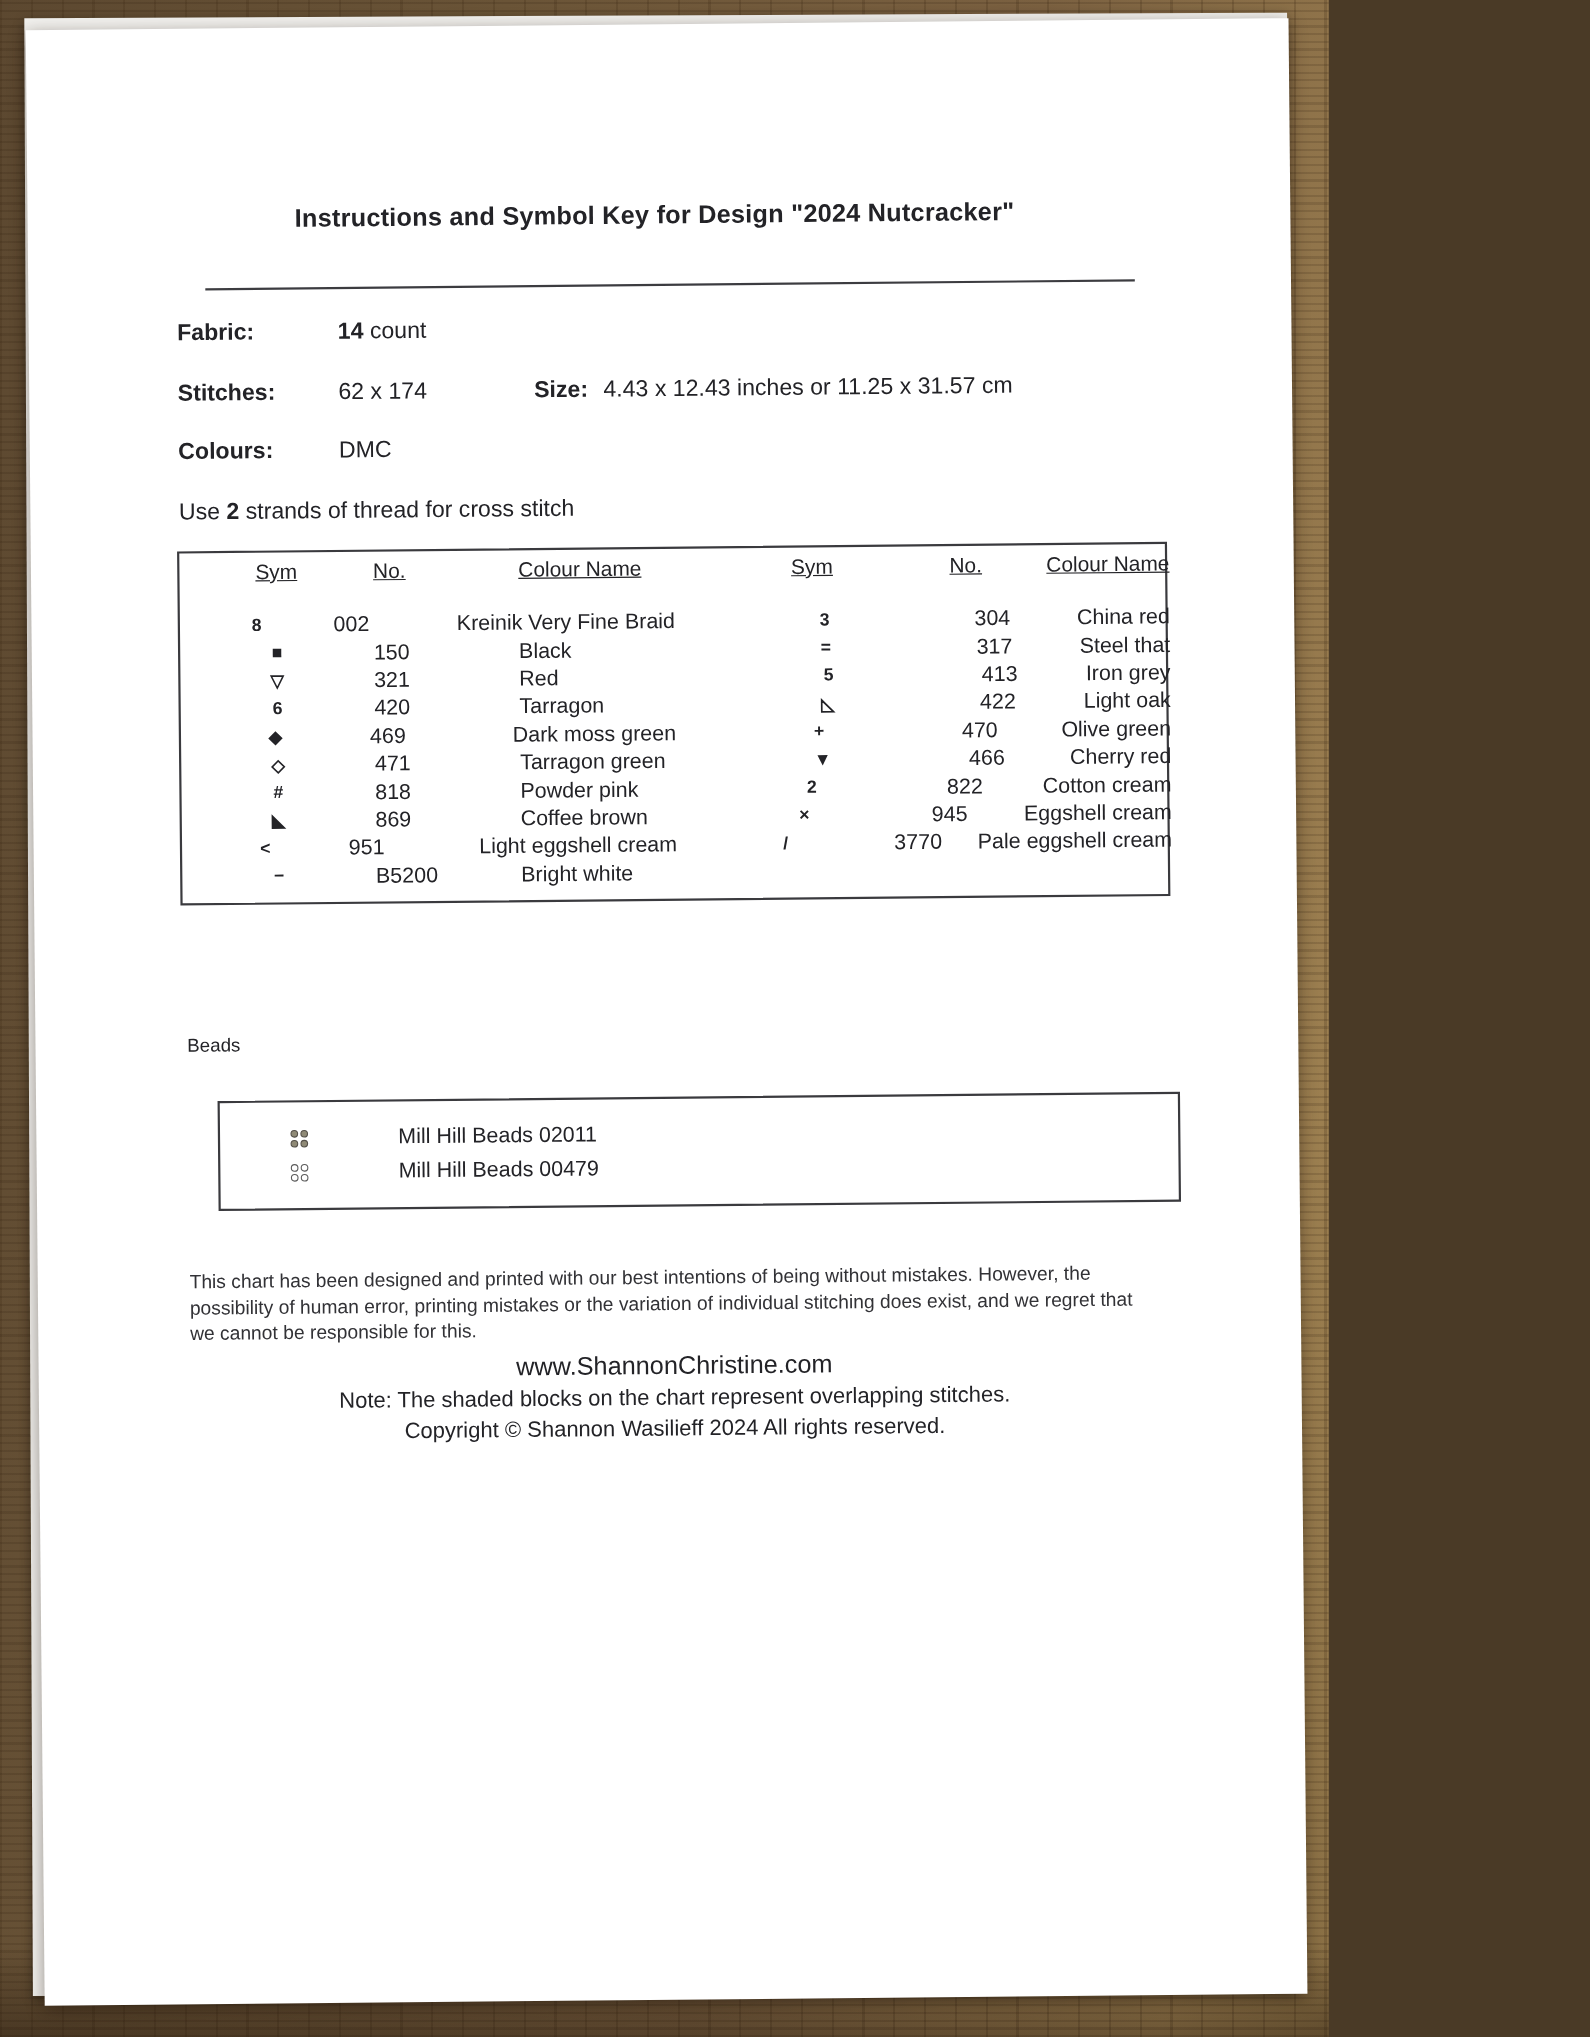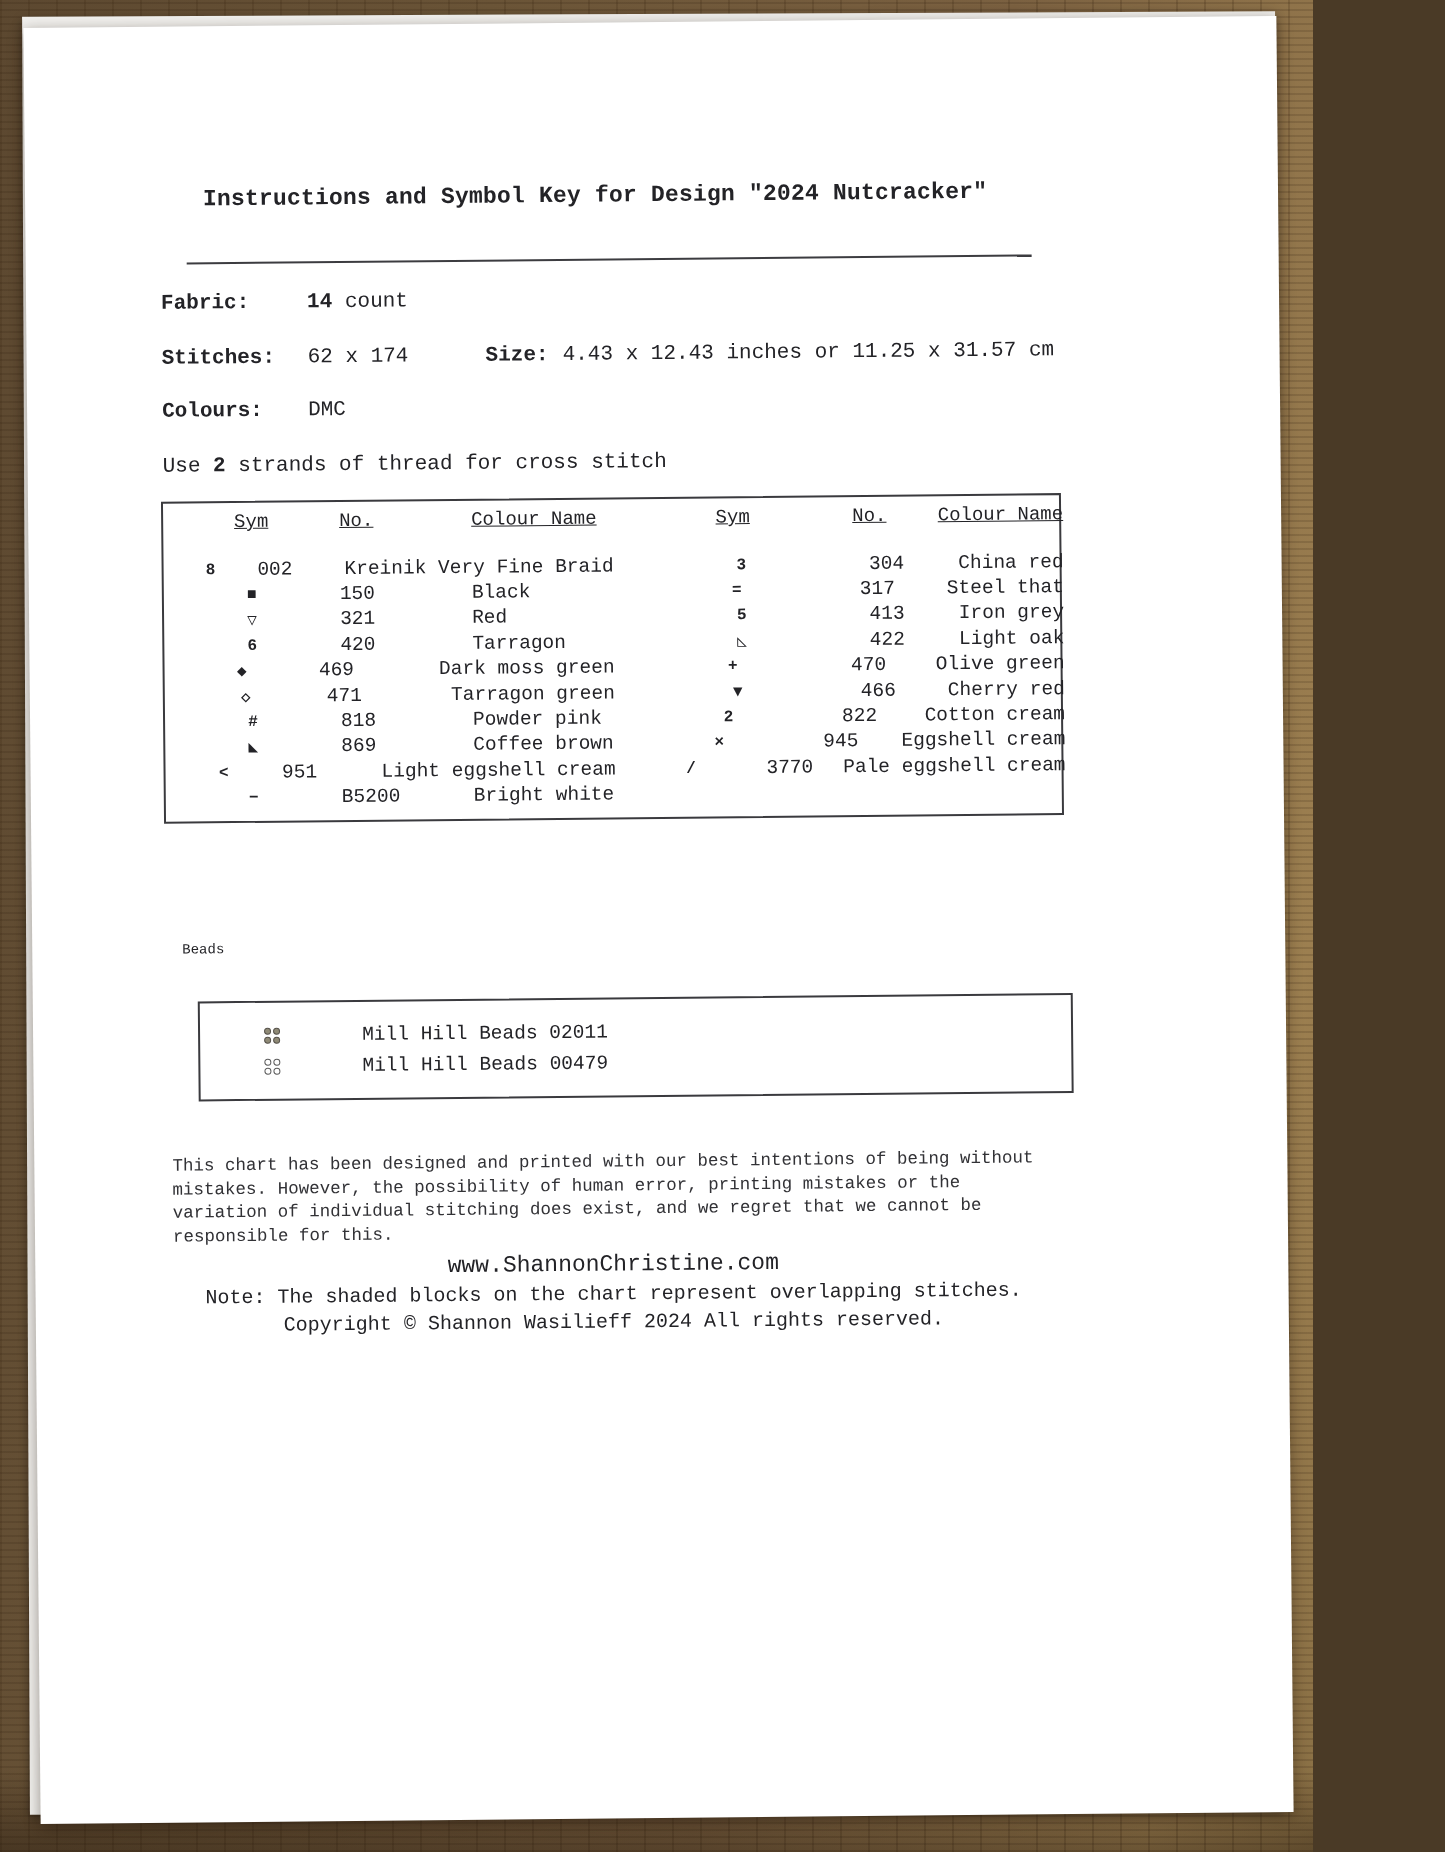--- a/index.html
+++ b/index.html
@@ -1,20 +1,20 @@
 <!DOCTYPE html>
 <html><head>
 <meta charset="utf-8">
 <style>
   html,body{margin:0;padding:0;background:#4a3a26;}
   .scene{
     position:relative;
-    width:1313px;height:1852px;
+    width:1208px;height:1852px;
     overflow:hidden;
-    font-family:Liberation Mono, monospace;
+    font-family:Liberation Sans, sans-serif;
     background:
       linear-gradient(180deg, rgba(0,0,0,0) 95.5%, rgba(25,14,6,0.38) 100%),
       repeating-linear-gradient(0deg, rgba(45,28,12,0.16) 0 2px, rgba(0,0,0,0) 2px 7px),
       repeating-linear-gradient(90deg, rgba(62,42,20,0.22) 0 2px, rgba(0,0,0,0) 2px 28px),
       linear-gradient(100deg,#5c4830 0%,#6a5437 30%,#7b6141 62%,#9c7f50 90%,#8a7045 100%);
   }
   .paper-under{
     position:absolute;left:26px;top:14px;right:34px;bottom:40px;
     background:#f2f1ee;
     transform:rotate(-0.25deg);
@@ -60,21 +60,21 @@
   .thead span{text-decoration:underline;}
   .trow{display:flex;align-items:center;height:25.4px;font-size:19.5px;}
   .c-sym{width:176px;text-align:center;font-weight:bold;font-size:16px;}
   .c-no{width:96px;text-align:left;}
   .c-name{margin-left:36px;white-space:nowrap;}
   .tcol.right .c-sym{width:280px;}
   .tcol.right .c-no{width:65px;}
   .tcol.right .c-name{margin-left:30px;}
   .thead .c-sym{font-weight:normal;font-size:19px;}
 
-  .beads-label{position:absolute;top:915px;left:15px;font-size:14px;}
+  .beads-label{position:absolute;top:915px;left:3px;font-size:17px;}
   .beads-box{
     position:absolute;top:975px;left:30px;width:875px;height:100px;
     border:2px solid #3a3a3e;box-sizing:border-box;
     display:flex;flex-direction:column;justify-content:center;gap:7px;
   }
   .bead-row{display:flex;align-items:center;height:24px;}
   .bead-icon{margin-left:64px;width:18px;display:grid;grid-template-columns:7px 7px;gap:2px;}
   .bead-icon i{width:7px;height:7px;border-radius:50%;display:block;box-sizing:border-box;}
   .bead-icon.filled i{background:#8f8a76;border:1.5px solid #55514a;}
   .bead-icon.open i{background:#ffffff;border:1.5px solid #5c5c5c;}

